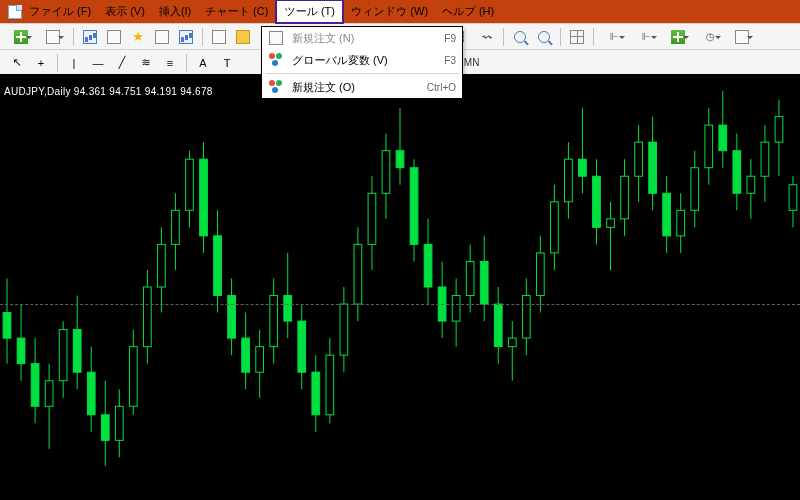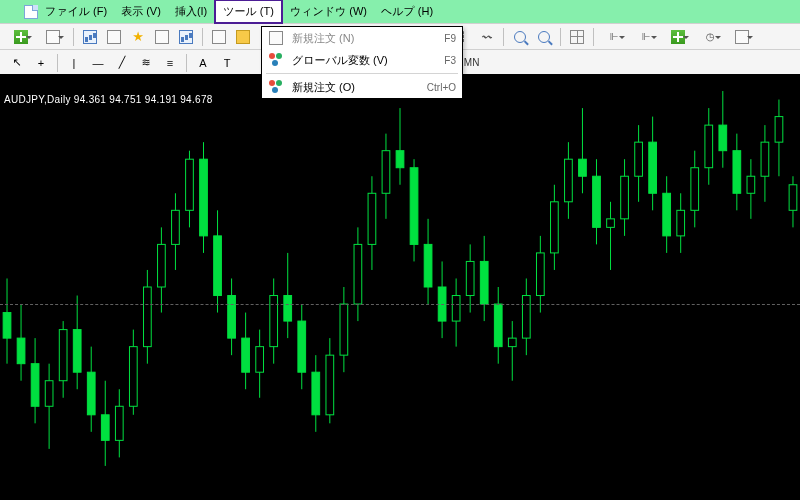--- a/index.html
+++ b/index.html
@@ -1,37 +1,37 @@
 <!DOCTYPE html>
 <html><head>
 <meta charset="utf-8">
 <style>
 *{margin:0;padding:0;box-sizing:border-box;font-family:"MS UI Gothic","Meiryo",sans-serif;font-size:11px}
 body{background:#fff;width:800px;height:500px;overflow:hidden;user-select:none}
-.menubar{display:flex;align-items:center;height:24px;background:#86efac;border-bottom:1px solid #d0d0d0;padding-left:24px}
+.menubar{display:flex;align-items:center;height:24px;background:#c2410c;border-bottom:1px solid #d0d0d0;padding-left:8px}
 .menubar .mi{padding:3px 7px;cursor:default;display:flex;align-items:center;gap:4px}
 .menubar .mi.hl{border:2px solid #4c1d95;background:#fff}
 .doc-icon{width:14px;height:14px;background:#fff;border:1px solid #7da6d9;position:relative}
 .doc-icon::after{content:"";position:absolute;top:-1px;right:-1px;width:5px;height:5px;background:#cde1f9;border-left:1px solid #7da6d9;border-bottom:1px solid #7da6d9}
 .toolbar{display:flex;align-items:center;height:26px;background:#f5f5f5;border-bottom:1px solid #d0d0d0;padding-left:6px;gap:2px}
 .tbtn{width:22px;height:22px;border:1px solid transparent;display:flex;align-items:center;justify-content:center;cursor:default}
 .tbtn.dd{width:30px;position:relative}
 .tbtn.dd::after{content:"";position:absolute;right:3px;top:9px;border:3px solid transparent;border-top-color:#555}
 .sep{width:1px;height:18px;background:#c0c0c0;margin:0 3px}
 .tf{padding:2px 4px;font-size:10px;color:#333;cursor:default}
 .menu{position:absolute;left:261px;top:26px;width:202px;background:#fff;border:1px solid #000000;box-shadow:2px 2px 4px rgba(0,0,0,.2);z-index:10}
 .menu-item{display:flex;align-items:center;height:22px;padding:0 6px;gap:8px;cursor:default}
 .menu-item.hl{border:1px solid #e53935}
 .menu-icon{width:16px;height:16px;flex-shrink:0;display:flex;align-items:center;justify-content:center}
 .menu-label{flex:1;color:#000}
 .menu-label.dis{color:#888}
 .menu-sc{color:#666;font-size:10px}
 .menu-sep{height:1px;background:#d4d4d4;margin:2px 4px}
 .chart{position:absolute;left:0;right:0;top:74px;bottom:0;background:#000}
-.chart-label{position:absolute;left:4px;top:20px;color:#fff;font-size:10px;letter-spacing:.3px}
+.chart-label{position:absolute;left:4px;top:12px;color:#fff;font-size:10px;letter-spacing:.3px}
 .hline{position:absolute;left:0;right:0;top:230px;height:1px;border-top:1px dashed #606060}
 
 .ic{width:14px;height:14px}
 .ic-green-plus{background:linear-gradient(#5dbf3e,#3a9a1f);position:relative}
 .ic-green-plus::before,.ic-green-plus::after{content:"";position:absolute;background:#fff}
 .ic-green-plus::before{left:6px;top:2px;width:2px;height:10px}
 .ic-green-plus::after{left:2px;top:6px;width:10px;height:2px}
 .ic-chart{border:1px solid #4a7abf;background:#eaf2fc;position:relative}
 .ic-chart::after{content:"";position:absolute;left:1px;bottom:1px;width:3px;height:5px;background:#4a7abf;box-shadow:4px -2px 0 #4a7abf,8px -4px 0 #4a7abf}
 .ic-box{border:1px solid #888;background:#fafafa}
@@ -50,20 +50,23 @@
 <div class="menubar">
   <span class="doc-icon"></span>
   <div class="mi">
       <span>ファイル (F)</span>
     </div>
   <div class="mi">
       <span>表示 (V)</span>
     </div>
   <div class="mi">
       <span>挿入(I)</span>
+    </div>
+  <div class="mi">
+      <span>チャート (C)</span>
     </div>
   <div class="mi hl">
       <span>ツール (T)</span>
     </div>
   <div class="mi">
       <span>ウィンドウ (W)</span>
     </div>
   <div class="mi">
       <span>ヘルプ (H)</span>
     </div>

